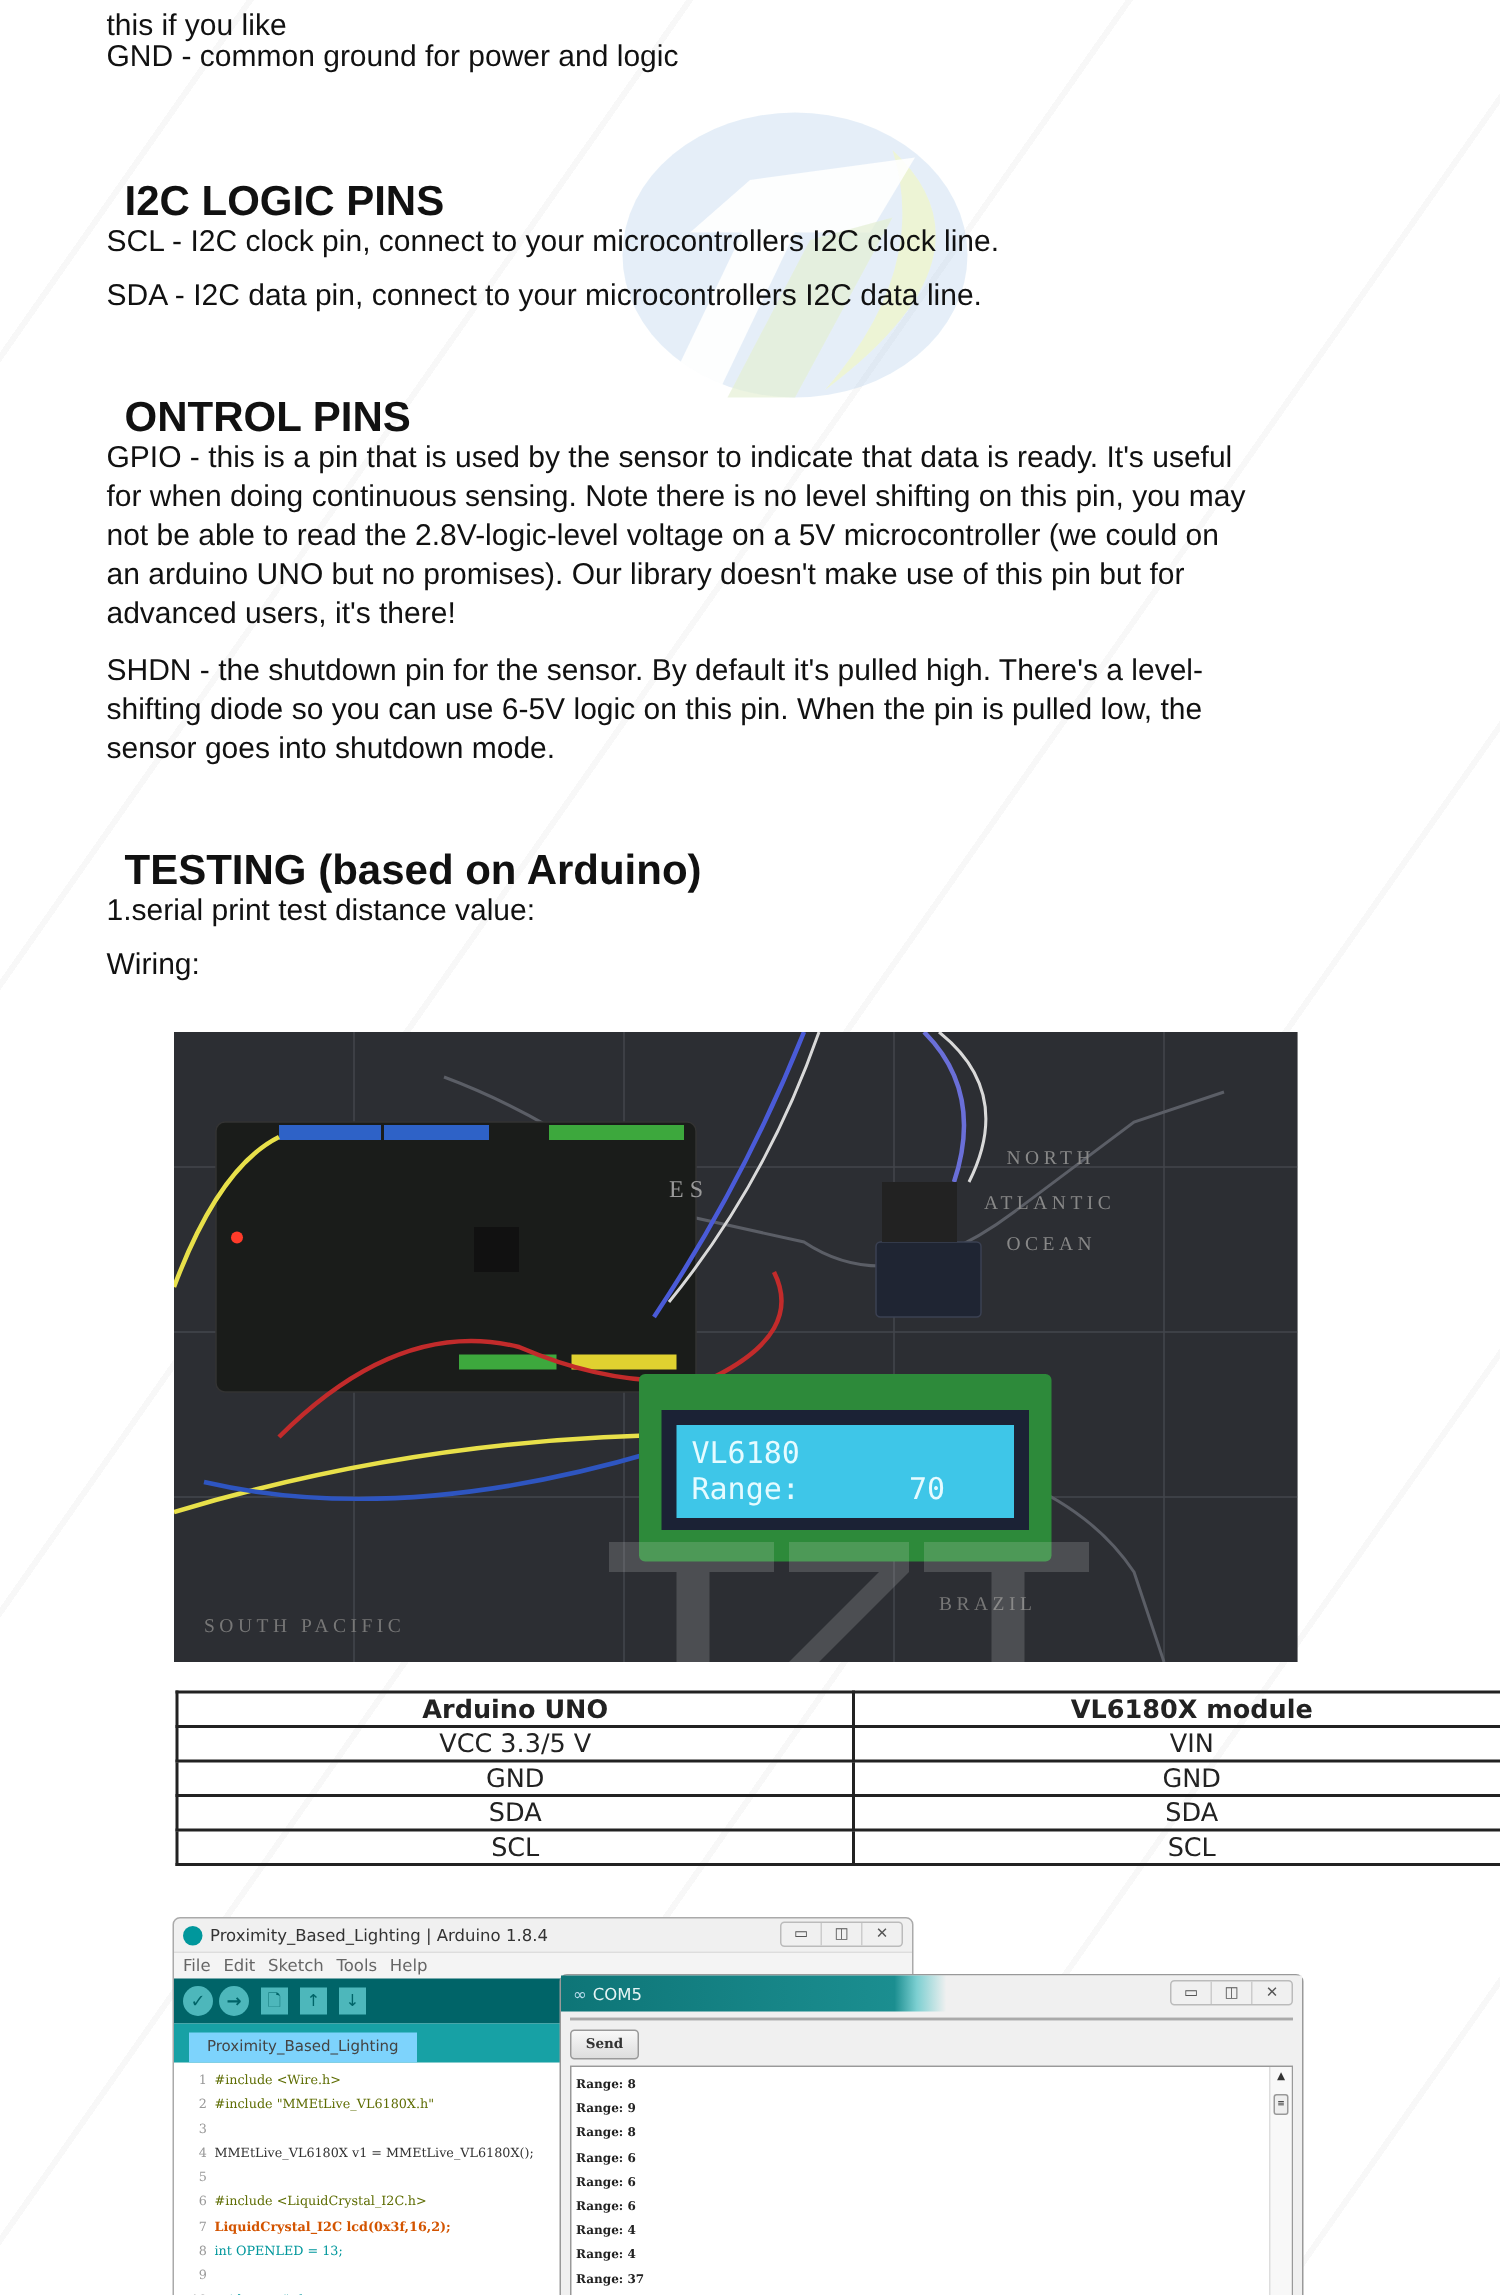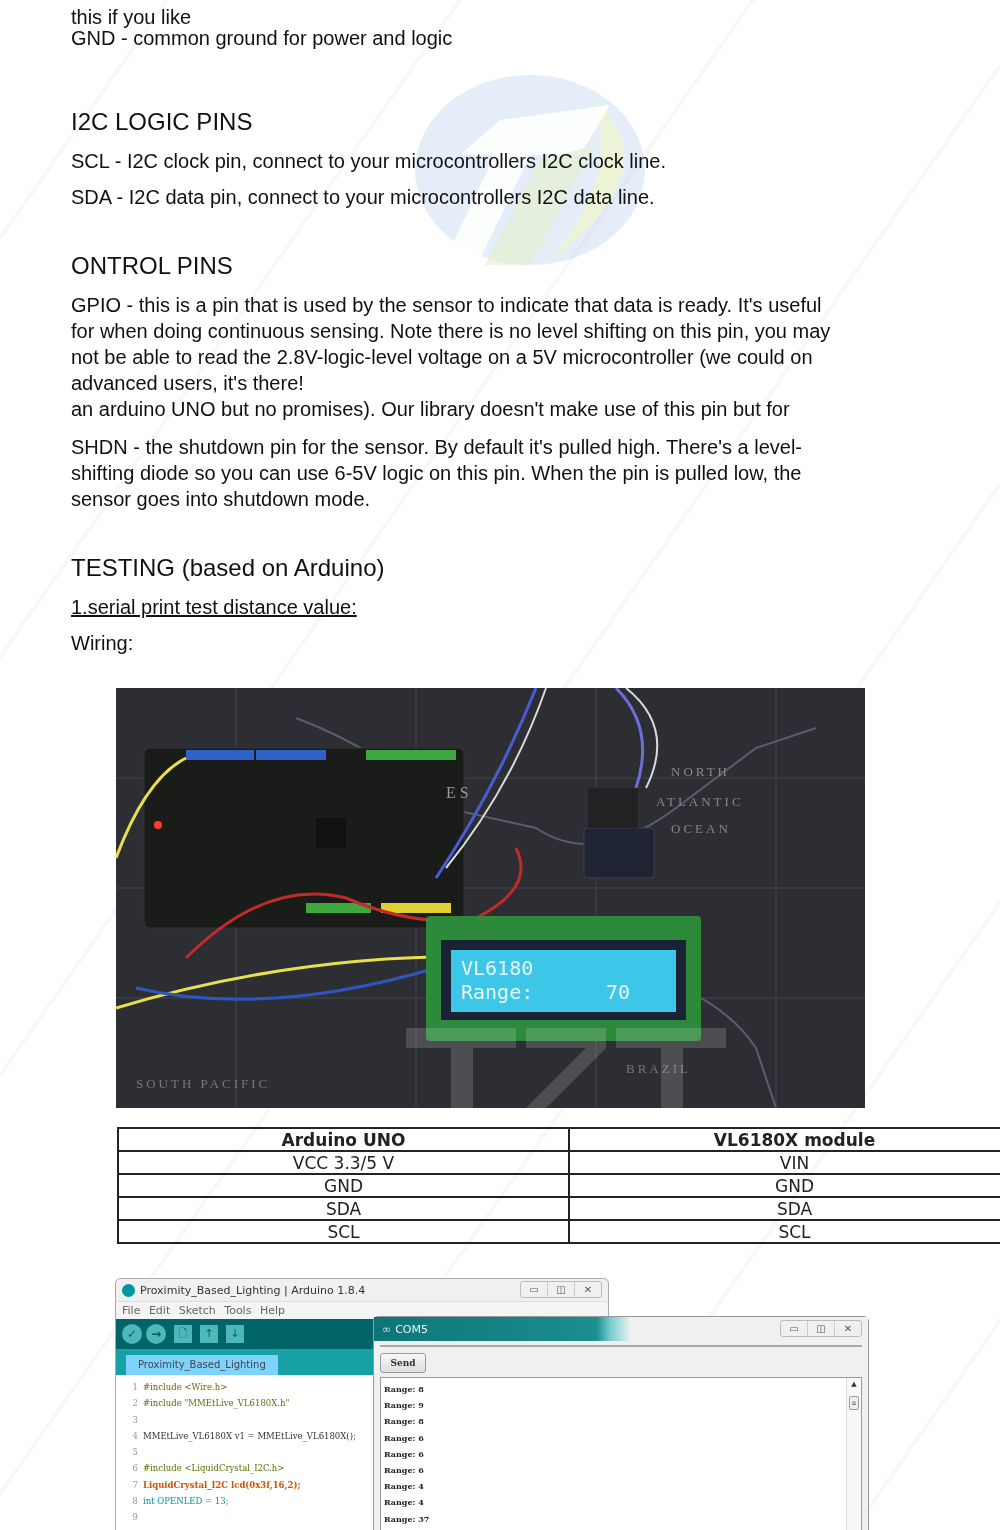--- a/index.html
+++ b/index.html
@@ -12,21 +12,21 @@
     .watermark-pattern {
       position: absolute; inset: 0; pointer-events: none; z-index: 0;
       background-image:
         repeating-linear-gradient(-55deg, transparent 0 118px, rgba(200,200,200,0.13) 118px 122px, transparent 122px 240px);
     }
     .logo-watermark {
       position: absolute; pointer-events: none; z-index: 0; opacity: 0.55;
     }
     .content { position: absolute; left: 71px; top: 0; width: 860px; z-index: 1; }
     .p { font-size: 20px; line-height: 26px; margin: 0; }
-    .h { font-size: 24px; font-weight: normal; margin: 0; line-height: 34px; }
+    .h { font-size: 28px; font-weight: bold; margin: 12px; line-height: 34px; }
 
     .photo {
       position: absolute; left: 116px; top: 688px; width: 749px; height: 420px;
       background: #2b2d31; overflow: hidden; z-index: 1;
     }
     .pin-table {
       position: absolute; left: 117px; top: 1127px; width: 904px;
       border-collapse: collapse; z-index: 1;
       font-family: "DejaVu Sans", sans-serif; font-size: 17px;
     }
@@ -103,31 +103,31 @@
 
   <h2 class="h" style="position:absolute; top:105px;">I2C LOGIC PINS</h2>
   <p class="p" style="position:absolute; top:148px;">SCL - I2C clock pin, connect to your microcontrollers I2C clock line.</p>
   <p class="p" style="position:absolute; top:184px;">SDA - I2C data pin, connect to your microcontrollers I2C data line.</p>
 
   <h2 class="h" style="position:absolute; top:249px;">ONTROL PINS</h2>
   <div style="position:absolute; top:292px; width:860px;">
     <p class="p">GPIO - this is a pin that is used by the sensor to indicate that data is ready. It's useful</p>
     <p class="p">for when doing continuous sensing. Note there is no level shifting on this pin, you may</p>
     <p class="p">not be able to read the 2.8V-logic-level voltage on a 5V microcontroller (we could on</p>
+    <p class="p">an arduino UNO but no promises). Our library doesn't make use of this pin but for</p>
     <p class="p">advanced users, it's there!</p>
-    <p class="p">an arduino UNO but no promises). Our library doesn't make use of this pin but for</p>
   </div>
   <div style="position:absolute; top:434px; width:860px;">
     <p class="p">SHDN - the shutdown pin for the sensor. By default it's pulled high. There's a level-</p>
     <p class="p">shifting diode so you can use 6-5V logic on this pin. When the pin is pulled low, the</p>
     <p class="p">sensor goes into shutdown mode.</p>
   </div>
 
   <h2 class="h" style="position:absolute; top:551px;">TESTING (based on Arduino)</h2>
-  <p class="p" style="position:absolute; top:594px;text-decoration:underline;">1.serial print test distance value:</p>
+  <p class="p" style="position:absolute; top:594px;">1.serial print test distance value:</p>
   <p class="p" style="position:absolute; top:630px;">Wiring:</p>
 </div>
 
 <div class="photo">
   <svg width="749" height="420" viewBox="0 0 749 420">
     <rect width="749" height="420" fill="#2c2e33"></rect>
     <g stroke="#4a4d53" stroke-width="1" opacity="0.8">
       <line x1="0" y1="90" x2="749" y2="90"></line>
         <line x1="0" y1="200" x2="749" y2="200"></line>
         <line x1="0" y1="310" x2="749" y2="310"></line>

